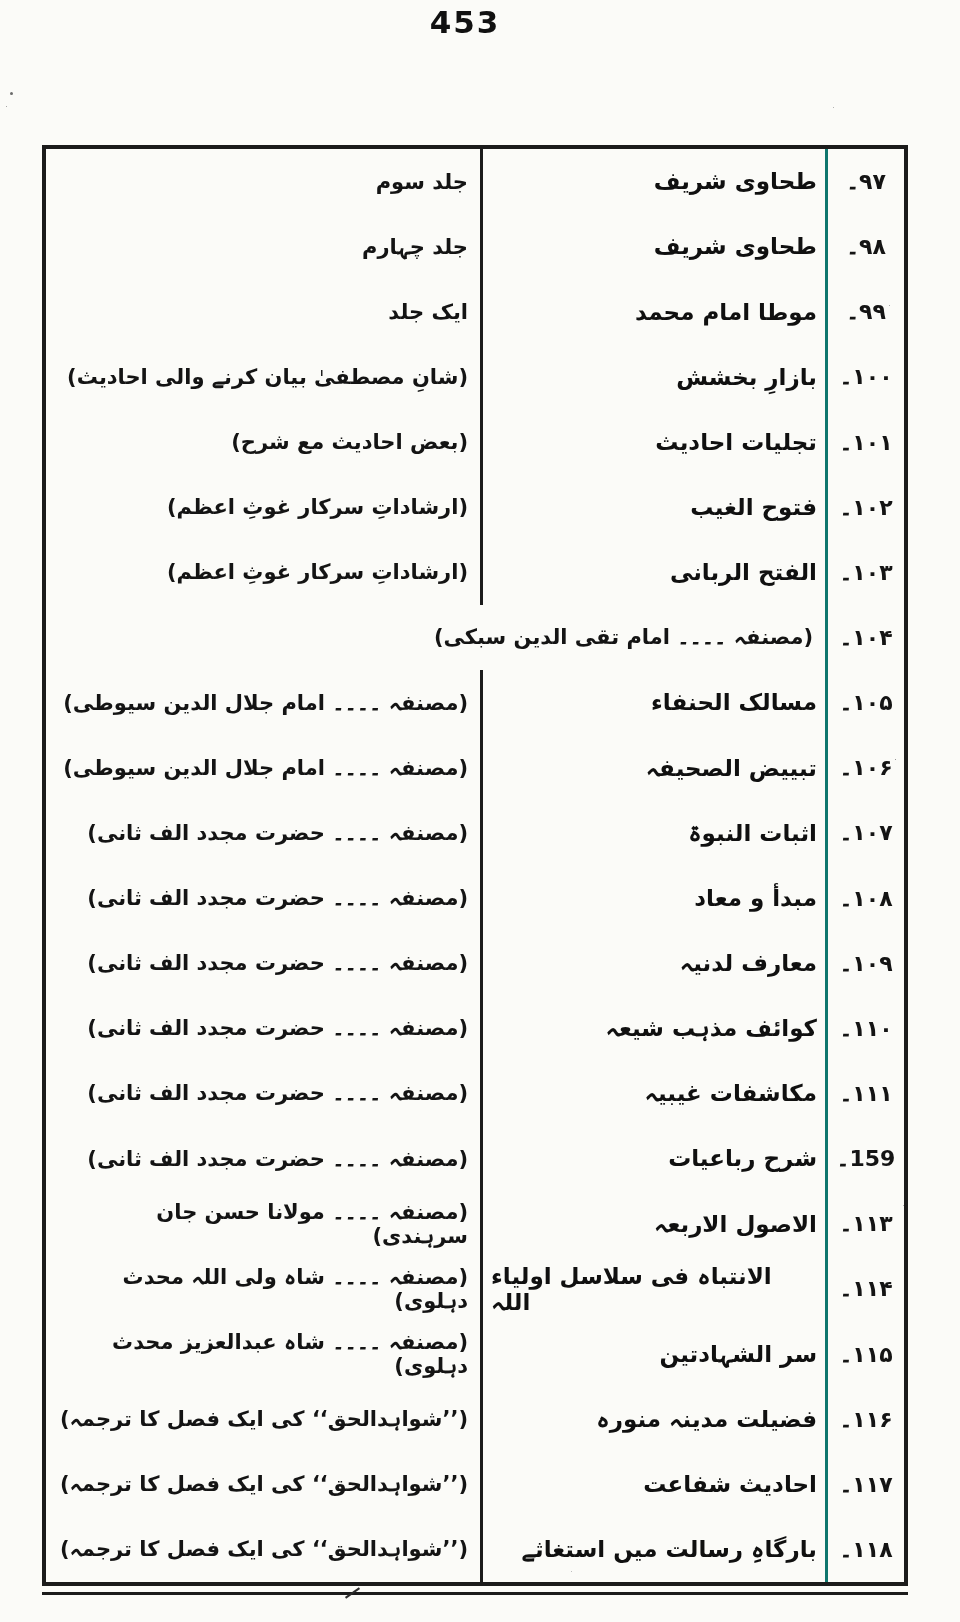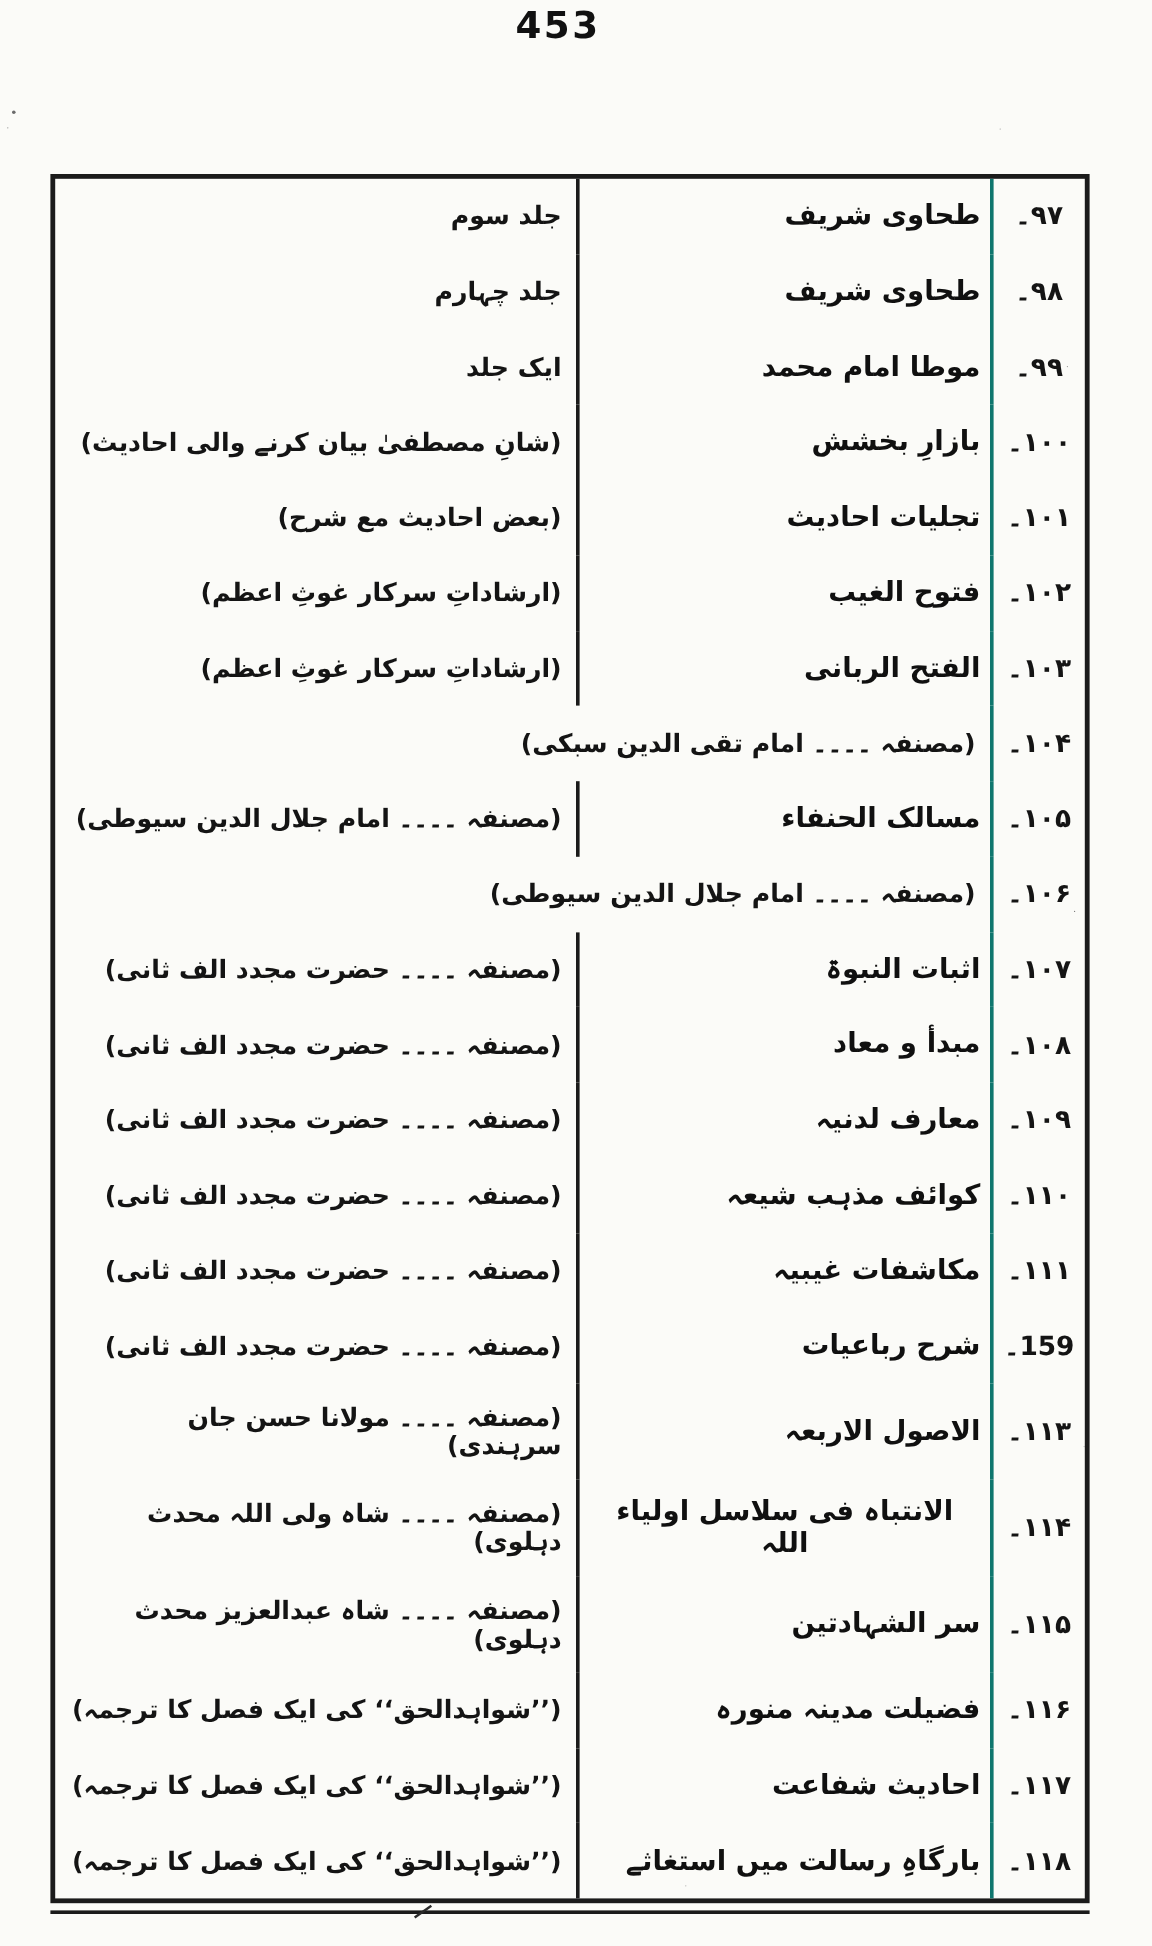--- a/index.html
+++ b/index.html
@@ -32,26 +32,26 @@
     width:72px;flex:0 0 72px;justify-content:center;
     border-left:3px solid #0f766e;
     font-size:22px;font-weight:bold;color:#141414;
     padding:0 2px;
   }
   .cell.title{
     width:326px;flex:0 0 326px;justify-content:flex-start;
     border-left:3px solid #1b1b1b;
     font-size:23px;font-weight:bold;color:#101010;
     padding:0 8px;line-height:1.15;
-    text-align:center;
+    text-align:left;
   }
   .cell.desc{
     flex:1;justify-content:flex-start;
     font-size:21px;font-weight:bold;color:#141414;
-    padding:16px 12px;line-height:1.15;
+    padding:0 12px;line-height:1.15;
     text-align:right;
   }
   
   .scan-noise{
     position:absolute;left:10px;top:92px;width:3px;height:3px;border-radius:50%;
     background:#6b6b6b;
     box-shadow:
       -5px 13px 0 -1px #8a8a8a,
       822px 14px 0 -1px #9a9a9a,
       878px 212px 0 -1px #8f8f8f,
@@ -121,20 +121,21 @@
   </div>
 
   <div class="row">
     <div class="cell num" dir="rtl" lang="ur">۱۰۵۔</div>
     <div class="cell title" dir="rtl" lang="ur">مسالک الحنفاء</div>
     <div class="cell desc" dir="rtl" lang="ur">(مصنفہ ۔۔۔۔ امام جلال الدین سیوطی)</div>
   </div>
 
   <div class="row">
     <div class="cell num" dir="rtl" lang="ur">۱۰۶۔</div>
+    <div class="cell title" dir="rtl" lang="ur">تبییض الصحیفہ</div>
     <div class="cell desc" dir="rtl" lang="ur">(مصنفہ ۔۔۔۔ امام جلال الدین سیوطی)</div>
   </div>
 
   <div class="row">
     <div class="cell num" dir="rtl" lang="ur">۱۰۷۔</div>
     <div class="cell title" dir="rtl" lang="ur">اثبات النبوۃ</div>
     <div class="cell desc" dir="rtl" lang="ur">(مصنفہ ۔۔۔۔ حضرت مجدد الف ثانی)</div>
   </div>
 
   <div class="row">

